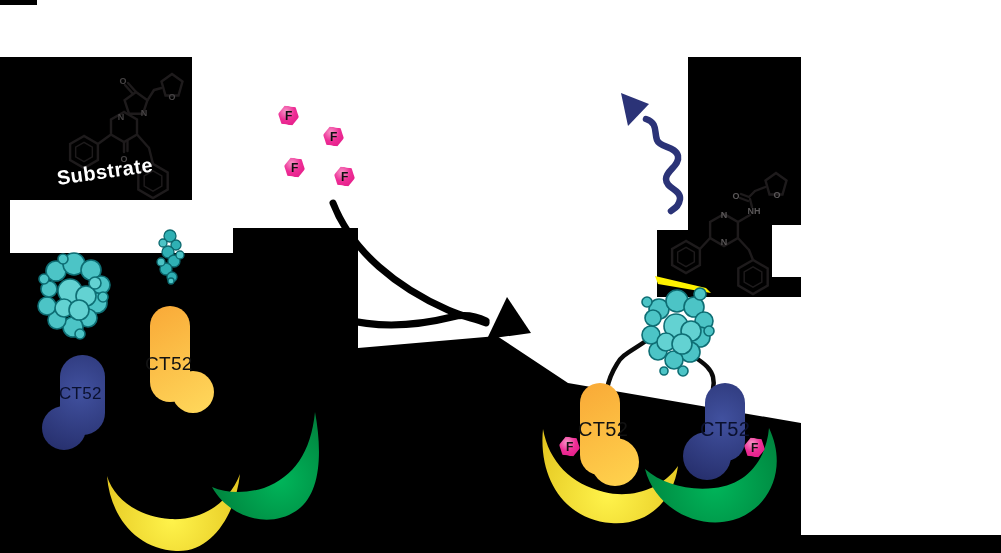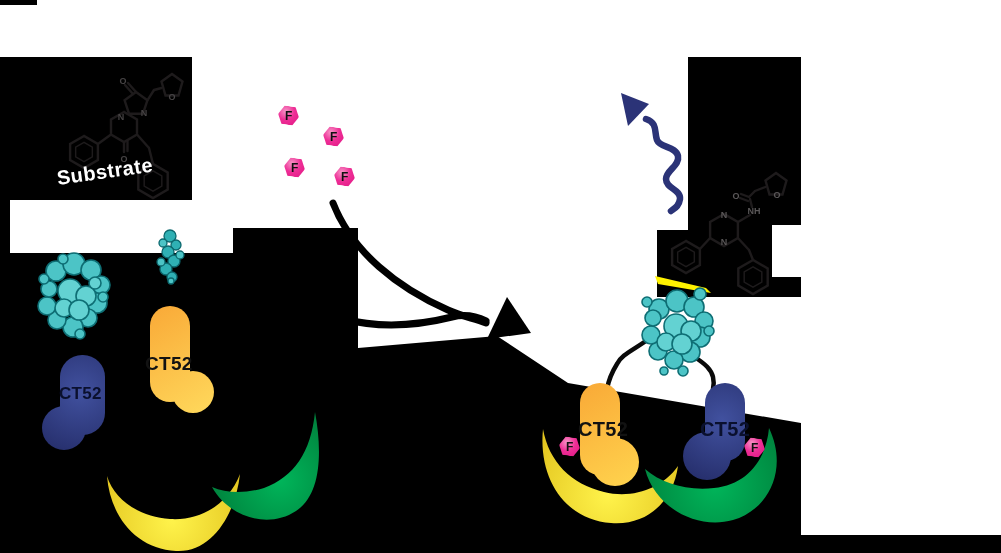--- a/index.html
+++ b/index.html
@@ -2,21 +2,21 @@
 <html><head>
 <meta charset="utf-8">
 <style>
   html,body{margin:0;padding:0;background:#666;}
   #canvas{position:relative;width:1001px;height:553px;background:#fff;overflow:hidden;
           font-family:"Liberation Sans", sans-serif;}
   #art{position:absolute;left:0;top:0;}
   .txt{position:absolute;z-index:5;pointer-events:none;}
   .substrate-label{color:#fff;font-weight:800;font-size:20px;transform:rotate(-8deg);
                    transform-origin:left center;letter-spacing:.5px;}
-  .ct52{font-weight:700;color:#121212;letter-spacing:.3px;}
+  .ct52{font-weight:400;color:#121212;letter-spacing:.3px;}
   .fhex{position:absolute;z-index:6;width:21px;height:19px;display:flex;align-items:center;justify-content:center;
         background:radial-gradient(circle at 35% 30%, #f795c7 0%, #ee2e96 45%, #e01583 100%);
         clip-path:polygon(26% 0%, 78% 2%, 100% 52%, 74% 100%, 22% 98%, 0% 48%);
         transform:rotate(8deg);}
   .fhex span{font-size:12px;font-weight:800;color:#111;transform:rotate(-8deg);}
 </style>
 </head>
 <body>
 
 <div id="canvas">

